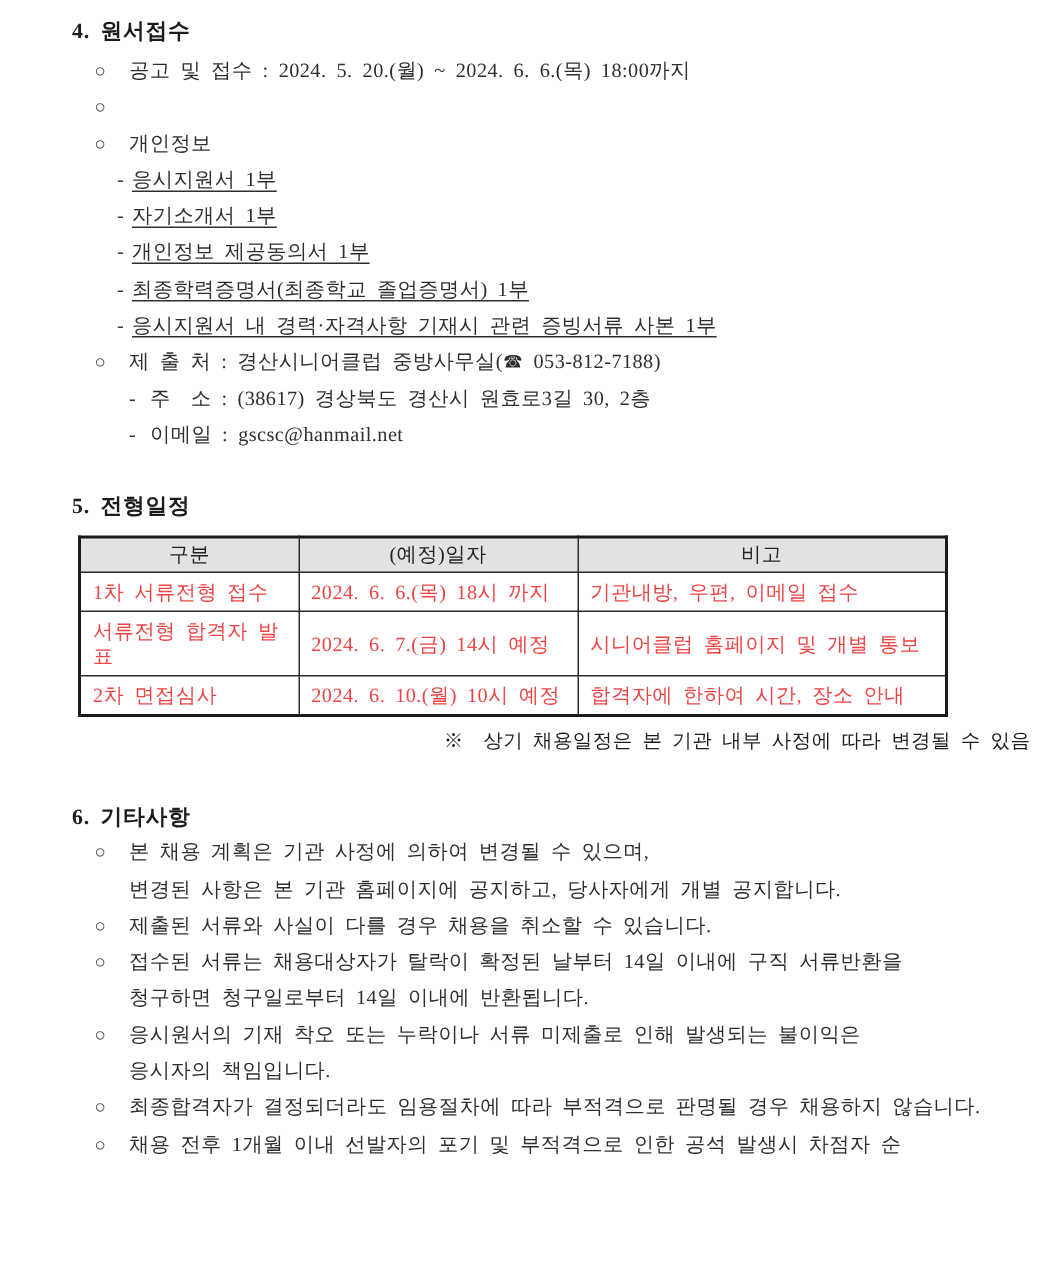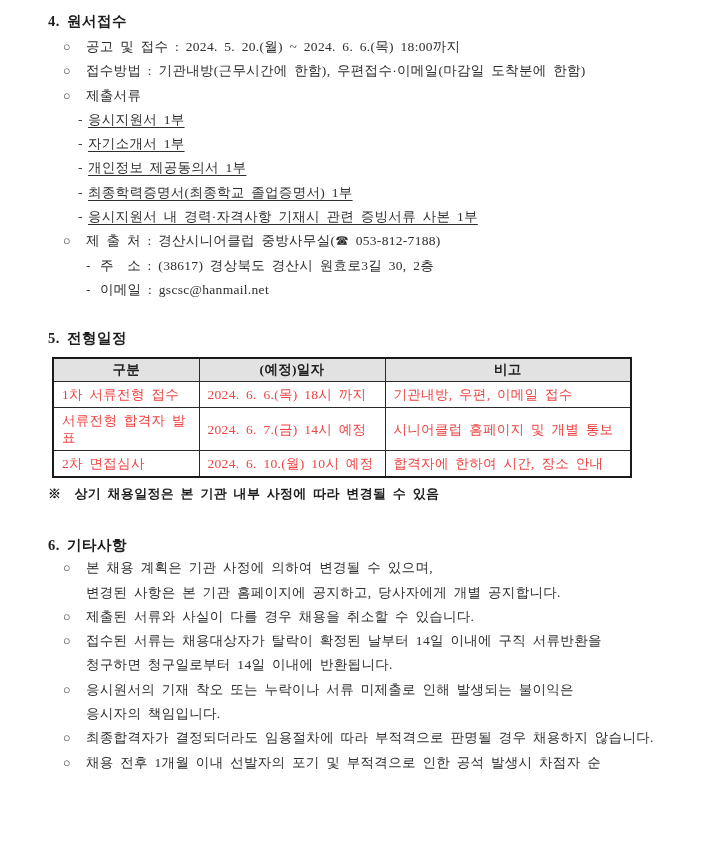--- a/index.html
+++ b/index.html
@@ -44,61 +44,62 @@
     margin-left:4px;
     border-collapse:collapse;
     table-layout:fixed;
     width:578px;
     border:2px solid #1a1a1a;
     font-size:13.5px;
   }
   table.schedule th{
     background:var(--header-bg,#e2e2e2);
     border:1px solid #2a2a2a;
-    font-weight:bold;
+    font-weight:normal;
     text-align:center;
     padding:2px 6px;
     line-height:18px;
     color:#222;
   }
   table.schedule td{
     border:1px solid #2a2a2a;
     text-align:left;
     padding:4px 8px;
     line-height:17px;
     color:#ef4444;
     white-space:pre-wrap;
   }
   .table-note{
     margin-top:6px;
-    font-weight:bold;
+    font-weight:normal;
     color:#1c1c1c;
     font-size:13px;
     line-height:20px;
     white-space:pre-wrap;
+    text-align:right;
   }
   .sec6{margin-top:30px;}
   .footer-note{
     margin-top:1px;
     line-height:19px;
     color:#2e2e2e;
     white-space:pre-wrap;
   }
 </style>
 </head>
 <body>
 
 <div class="page">
 
   <section>
     <h2 class="sec-heading">4. 원서접수</h2>
     <div class="list sec4-list">
         <div class="li circle"><span class="marker">○</span><span class="txt">공고 및 접수 : 2024. 5. 20.(월) ~ 2024. 6. 6.(목) 18:00까지</span></div>
-        <div class="li circle"><span class="marker">○</span><span class="txt">접수방법 : 기관내방(근무시간에 한함), 우편접수·이메일(마감일 도착분에 한함)</span></div>
-        <div class="li circle"><span class="marker">○</span><span class="txt">제출서류</span></div>
+        <div class="li circle"><span class="marker">○</span></div>
+        <div class="li circle"><span class="marker">○</span><span class="txt">개인정보</span></div>
         <div class="li dash"><span class="marker">-</span><span class="txt">응시지원서 1부</span></div>
         <div class="li dash"><span class="marker">-</span><span class="txt">자기소개서 1부</span></div>
         <div class="li dash"><span class="marker">-</span><span class="txt">개인정보 제공동의서 1부</span></div>
         <div class="li dash"><span class="marker">-</span><span class="txt">최종학력증명서(최종학교 졸업증명서) 1부</span></div>
         <div class="li dash"><span class="marker">-</span><span class="txt">응시지원서 내 경력·자격사항 기재시 관련 증빙서류 사본 1부</span></div>
         <div class="li circle"><span class="marker">○</span><span class="txt">제 출 처 : 경산시니어클럽 중방사무실(☎ 053-812-7188)</span></div>
         <div class="li dash2"><span class="marker">-</span><span class="txt">주  소 : (38617) 경상북도 경산시 원효로3길 30, 2층</span></div>
         <div class="li dash2"><span class="marker">-</span><span class="txt">이메일 : gscsc@hanmail.net</span></div>
       </div>
   </section>

